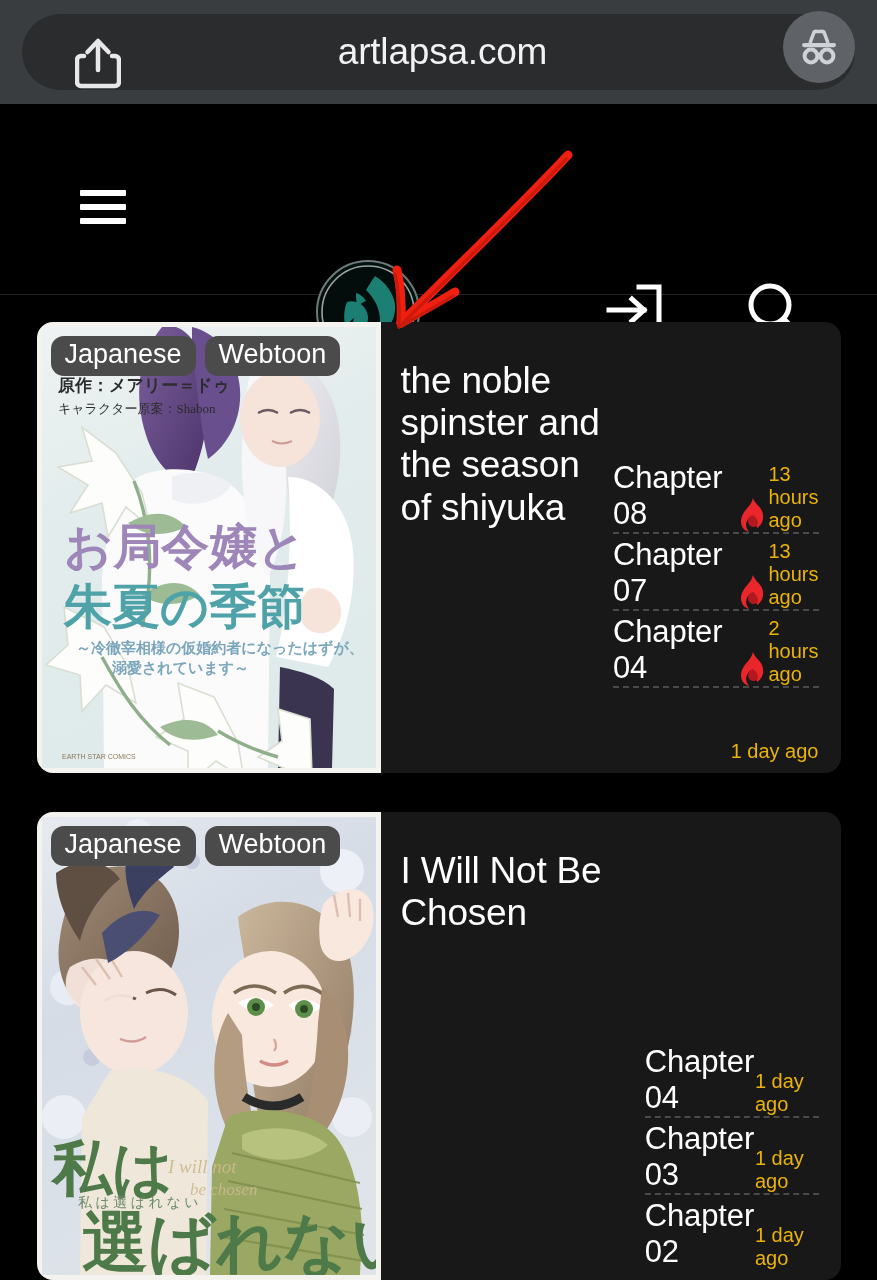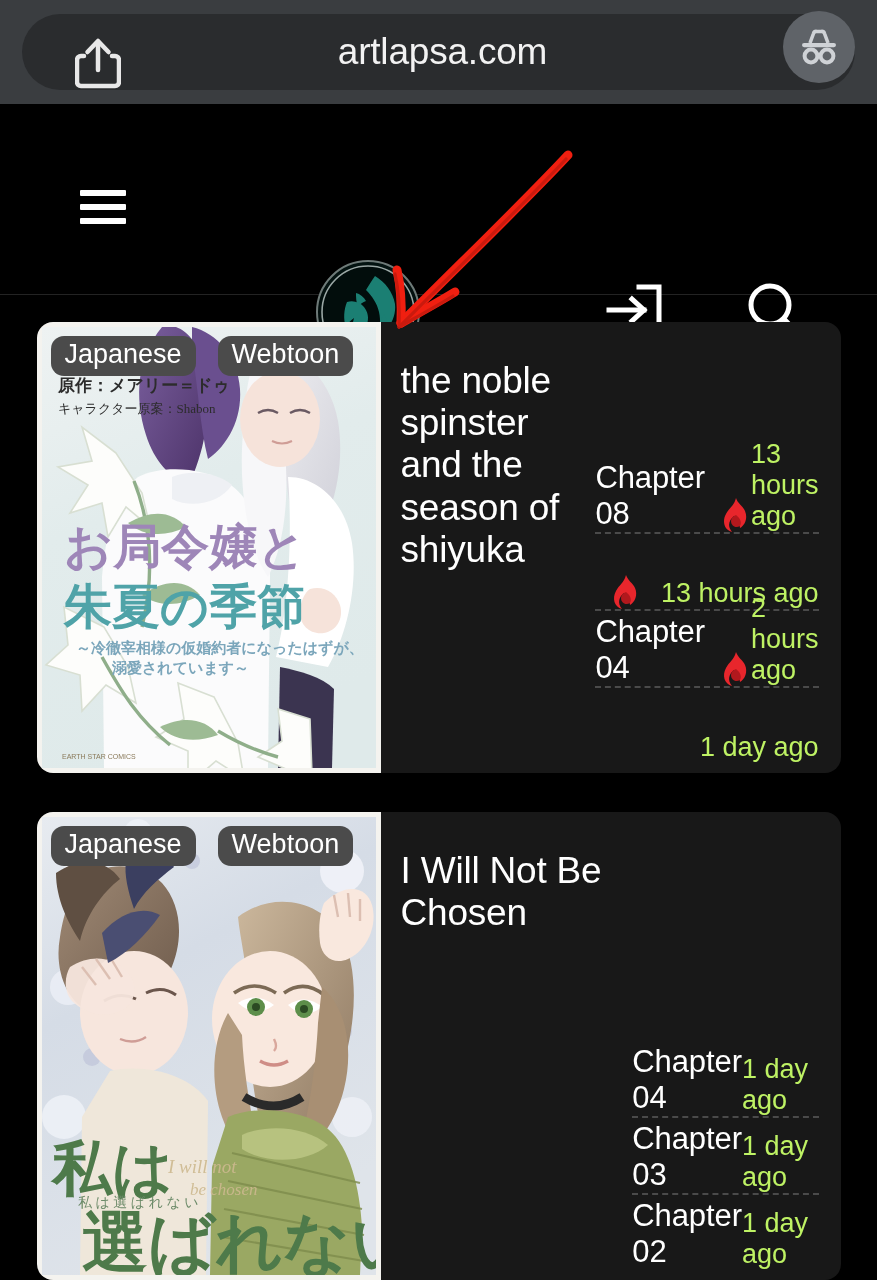--- a/index.html
+++ b/index.html
@@ -92,21 +92,21 @@
     height:100%;
     overflow:hidden;
   }
   .cover{
     position:absolute; inset:0;
     border:5px solid #f4f3ef;
     overflow:hidden;
   }
   .badges{
     position:absolute; left:14px; top:14px;
-    display:flex; gap:22px;
+    display:flex; gap:9px;
     z-index:5;
   }
   .badge{
     background:#4b4b4b;
     color:#fff;
     font-size:27px;
     padding:4px 14px 7px;
     border-radius:13px;
     line-height:1.08;
     white-space:nowrap;
@@ -134,21 +134,21 @@
     height:77px;
     position:relative;
   }
   .chapter-row + .chapter-row{ border-top:2px dashed #4a4a4a; }
   .chapter-name{
     color:#fff; font-size:31px; letter-spacing:-0.1px;
   }
   .flame{ margin-left:16px; display:flex; align-items:center; }
   .chapter-time{
     margin-left:auto;
-    color:#bef264; font-size:27px;
+    color:#eab308; font-size:20px;
   }
 
   
   .annotation{
     position:absolute; left:0; top:0;
     width:877px; height:1280px;
     pointer-events:none;
     z-index:50;
   }
 </style>
@@ -310,20 +310,21 @@
             <svg width="30" height="34" viewBox="0 0 30 34">
               <path d="M15 0 C13 8 8 10 5 16 C1 23 3 32 11 34 C6 28 8 22 13 18
                        C14 24 19 25 19 30 C24 27 27 20 24 13 C22 8 17 6 15 0Z" fill="#e8262c"></path>
               <path d="M15 17 c4 3 6 7 4 11 c-5 3-9-1-9-5 c0-3 2-5 5-6Z" fill="#b2181d"></path>
             </svg>
           </span>
           <span class="chapter-time">13 hours ago</span>
         </div>
 
         <div class="chapter-row">
+          <span class="chapter-name">Chapter 07</span>
           <span class="flame">
             <svg width="30" height="34" viewBox="0 0 30 34">
               <path d="M15 0 C13 8 8 10 5 16 C1 23 3 32 11 34 C6 28 8 22 13 18
                        C14 24 19 25 19 30 C24 27 27 20 24 13 C22 8 17 6 15 0Z" fill="#e8262c"></path>
               <path d="M15 17 c4 3 6 7 4 11 c-5 3-9-1-9-5 c0-3 2-5 5-6Z" fill="#b2181d"></path>
             </svg>
           </span>
           <span class="chapter-time">13 hours ago</span>
         </div>
 

